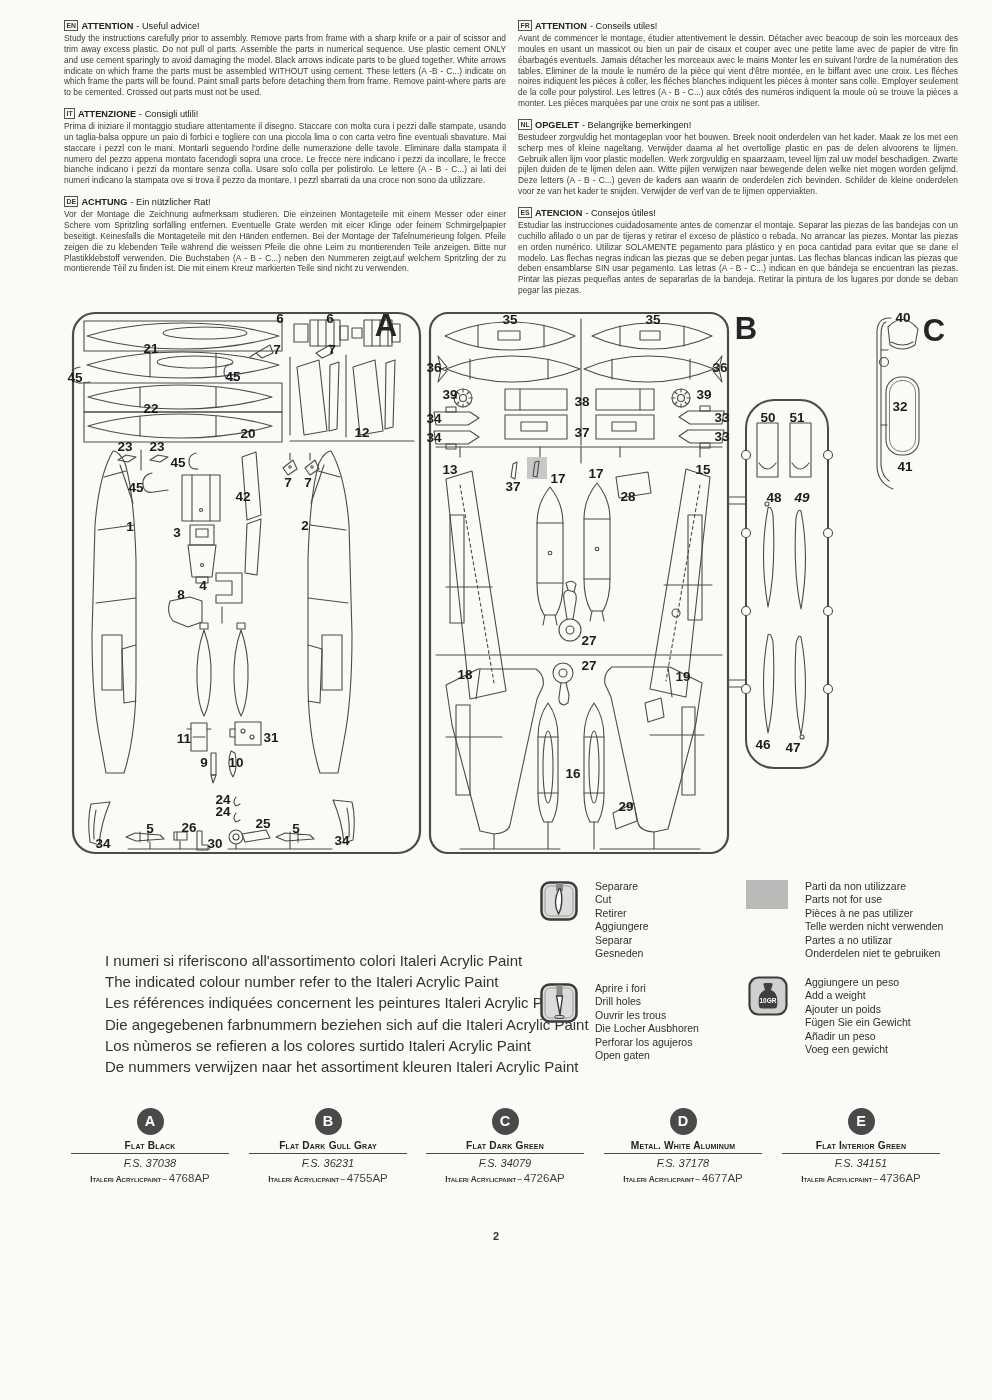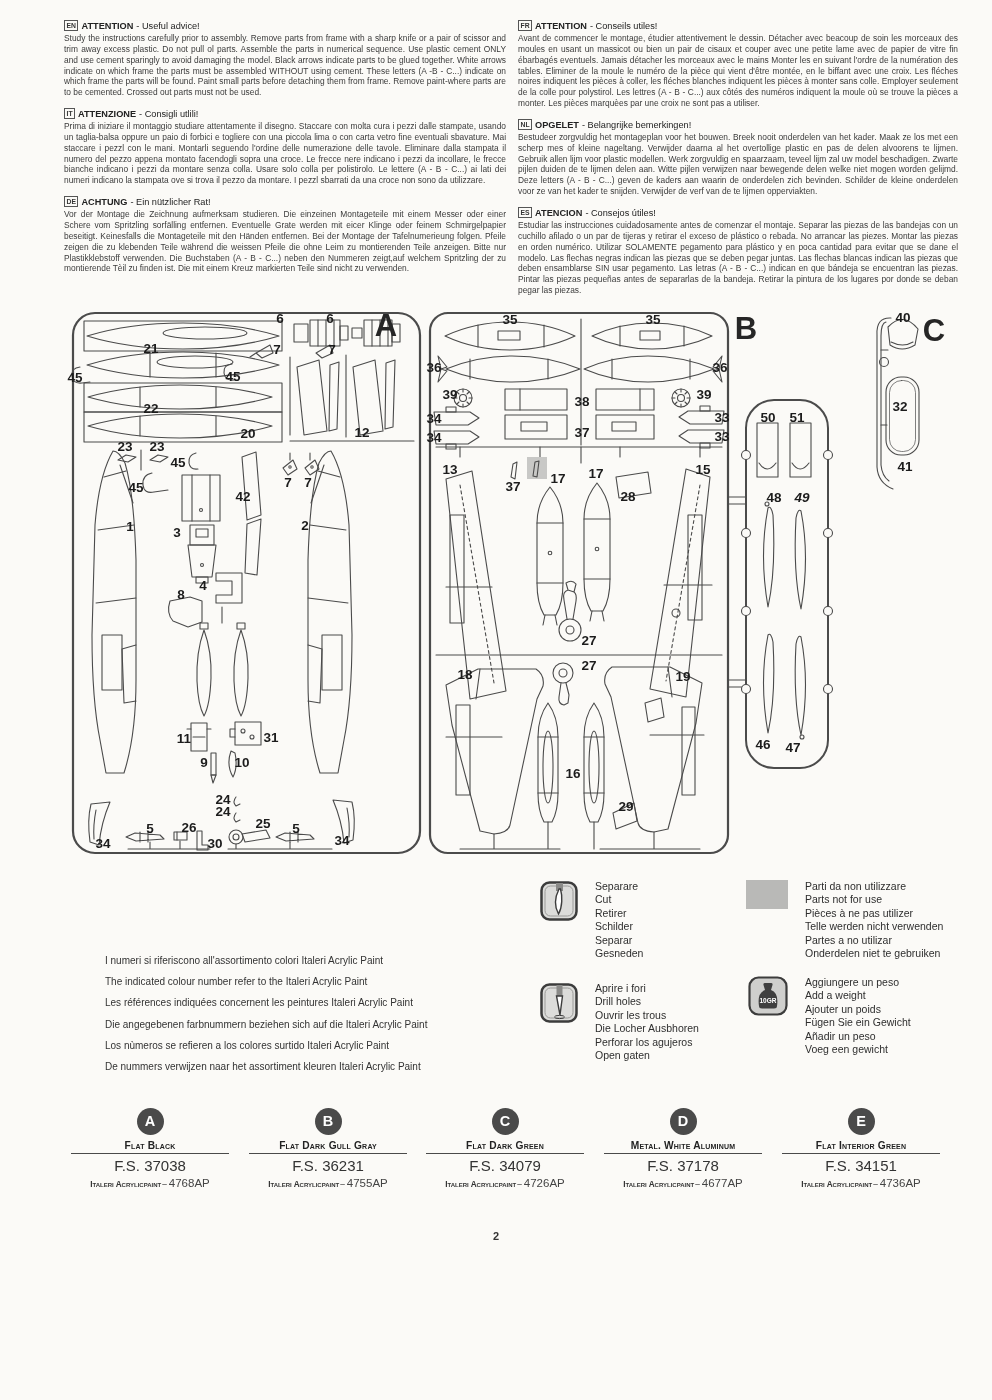--- a/index.html
+++ b/index.html
@@ -18,32 +18,32 @@
   .n-body{font-size:8.4px;line-height:10.85px;text-align:justify;color:#3b3b3b;}
   
   #diagram{position:absolute;left:0;top:0;width:992px;height:1400px;}
   #sprue-svg{position:absolute;left:0;top:305px;}
   .part-label{position:absolute;transform:translate(-50%,-50%);font-weight:700;
               font-size:13.5px;color:#1c1c1c;white-space:nowrap;}
   .sprue-letter{position:absolute;transform:translate(-50%,-50%);font-weight:700;
               font-size:31px;color:#262626;}
   
   .pnotes{position:absolute;left:105px;top:950px;}
-  .pnotes div{font-size:10px;line-height:21.2px;color:#333;white-space:nowrap;}
+  .pnotes div{font-size:15px;line-height:21.2px;color:#333;white-space:nowrap;}
   
   .sym{position:absolute;display:flex;gap:17px;align-items:flex-start;}
   .sym-icon{flex:0 0 auto;}
   .sym-lines div{font-size:10.5px;line-height:13.4px;color:#2e2e2e;white-space:nowrap;}
   
   .paint-col{position:absolute;top:1108px;width:170px;text-align:center;}
   .paint-circle{width:27px;height:27px;border-radius:50%;background:#4a4a4a;color:#fff;
                 font-weight:700;font-size:14.5px;line-height:27px;text-align:center;margin:0 auto;}
   .p-name{font-variant:small-caps;font-weight:700;font-size:10.2px;margin-top:5px;color:#222;letter-spacing:.2px;}
   .p-rule{border-top:1.5px solid #4a4a4a;margin:2px 6px 3px;}
-  .p-fs{font-size:15px;color:#333;}
+  .p-fs{font-size:11px;color:#333;font-style:italic;}
   .p-brand{margin-top:3px;font-size:8.2px;color:#333;}
   .brand-name{font-variant:small-caps;font-weight:700;}
   .p-code{font-size:11.5px;color:#444;margin-left:1px;}
   .p-sep{margin:0 1px;}
   
   .page-num{position:absolute;left:0;top:1230px;width:100%;text-align:center;
             font-size:11px;font-weight:700;color:#333;}
 </style>
 </head>
 <body>
@@ -324,21 +324,21 @@
         <div class="part-label" style="left: 308px; top: 482px;">7</div>
         <div class="part-label" style="left: 130px; top: 526px;">1</div>
         <div class="part-label" style="left: 305px; top: 525px;">2</div>
         <div class="part-label" style="left: 177px; top: 532px;">3</div>
         <div class="part-label" style="left: 229px; top: 496px; padding-left: 28px;">42</div>
         <div class="part-label" style="left: 203px; top: 585px;">4</div>
         <div class="part-label" style="left: 181px; top: 594px;">8</div>
         <div class="part-label" style="left: 184px; top: 738px;">11</div>
         <div class="part-label" style="left: 271px; top: 737px;">31</div>
         <div class="part-label" style="left: 204px; top: 762px;">9</div>
-        <div class="part-label" style="left: 242px; top: 762px;">10</div>
+        <div class="part-label" style="left: 236px; top: 762px;">10</div>
         <div class="part-label" style="left: 223px; top: 799px;">24</div>
         <div class="part-label" style="left: 223px; top: 811px;">24</div>
         <div class="part-label" style="left: 150px; top: 828px;">5</div>
         <div class="part-label" style="left: 189px; top: 827px;">26</div>
         <div class="part-label" style="left: 215px; top: 843px;">30</div>
         <div class="part-label" style="left: 263px; top: 823px;">25</div>
         <div class="part-label" style="left: 296px; top: 828px;">5</div>
         <div class="part-label" style="left: 103px; top: 843px;">34</div>
         <div class="part-label" style="left: 342px; top: 840px;">34</div>
         <div class="part-label" style="left: 510px; top: 319px;">35</div>
@@ -395,21 +395,21 @@
         <rect x="1.5" y="2.5" width="35" height="37" rx="8" fill="#dcdcda" stroke="#3c3c3c" stroke-width="2.5"></rect>
         <rect x="5" y="6" width="28" height="30" rx="5.5" fill="none" stroke="#9a9a98" stroke-width="1"></rect>
         <rect x="16" y="3" width="7" height="8" fill="#8a8a88"></rect>
         <path d="M19,9 C15,17 14,26 18.5,34 C22.5,27 22.5,16 20.5,9 Z" fill="#ffffff" stroke="#3c3c3c" stroke-width="1.4"></path>
       </svg>
     </span>
     <span class="sym-lines">
       <div>Separare</div>
       <div>Cut</div>
       <div>Retirer</div>
-      <div>Schilder</div>
+      <div>Aggiungere</div>
       <div>Separar</div>
       <div>Gesneden</div>
     </span>
   </div>
 
   <div class="sym" style="left:746px;top:880px;">
     <span class="sym-icon">
       <svg width="42" height="29" viewBox="0 0 42 29">
         <rect width="42" height="29" fill="#b9b9b7"></rect>
       </svg>

